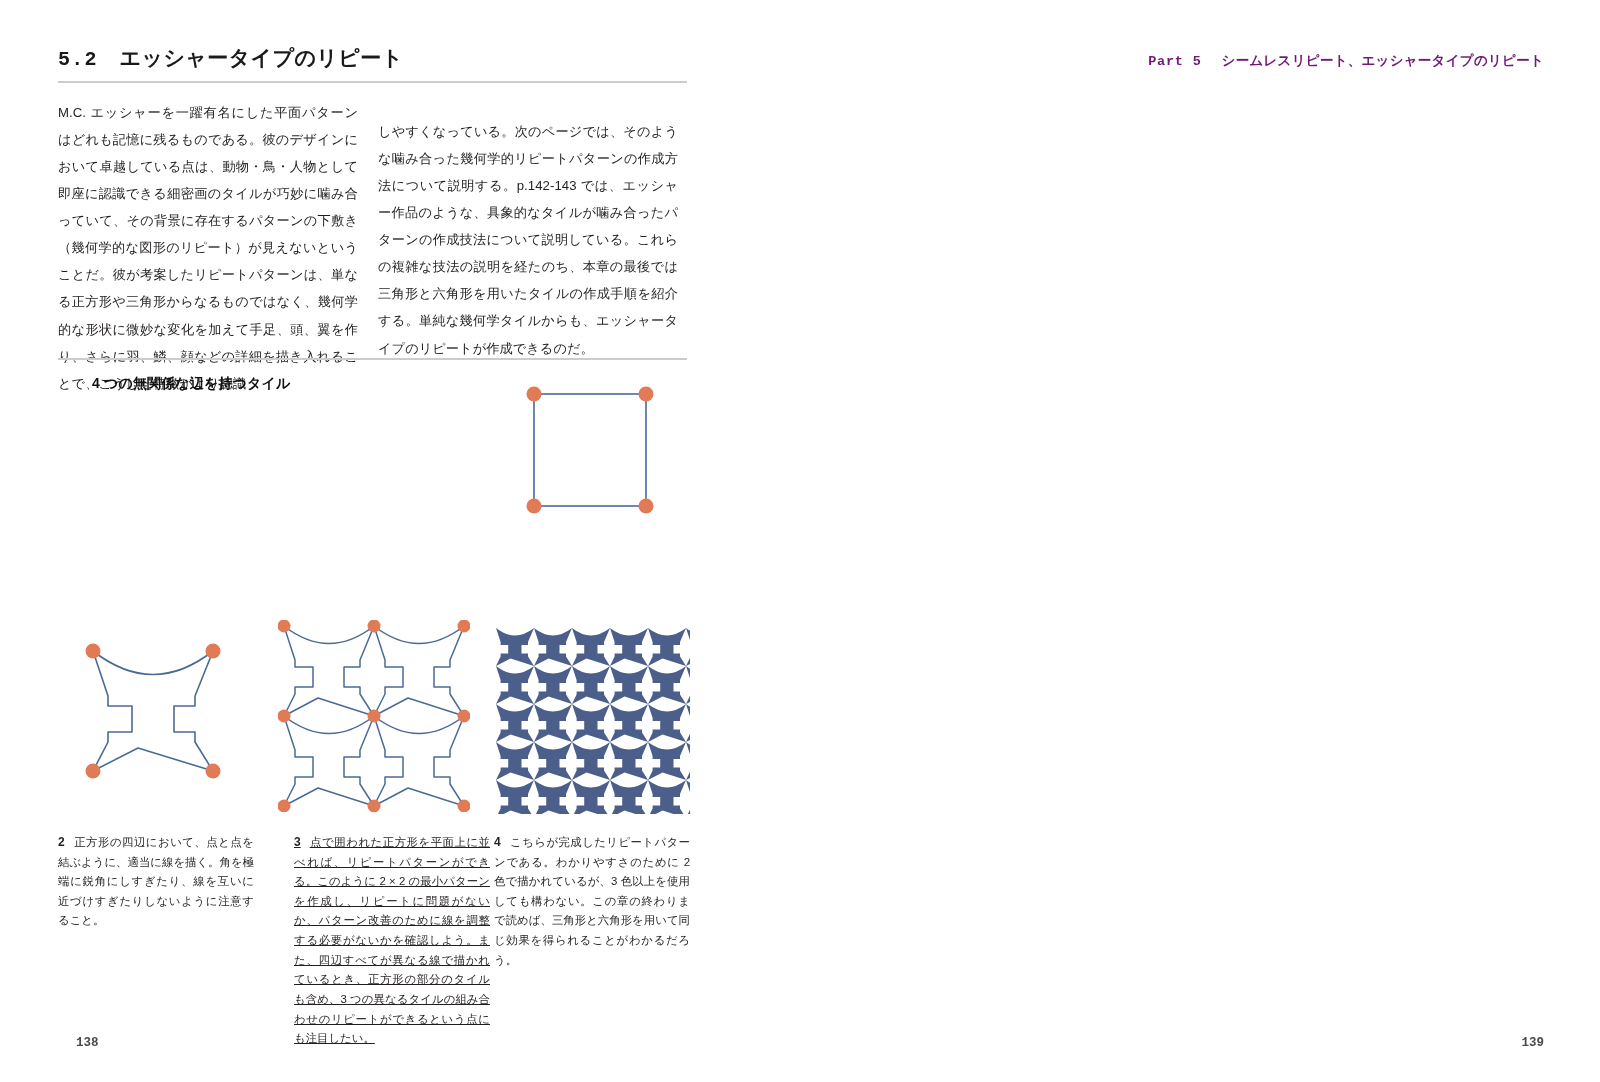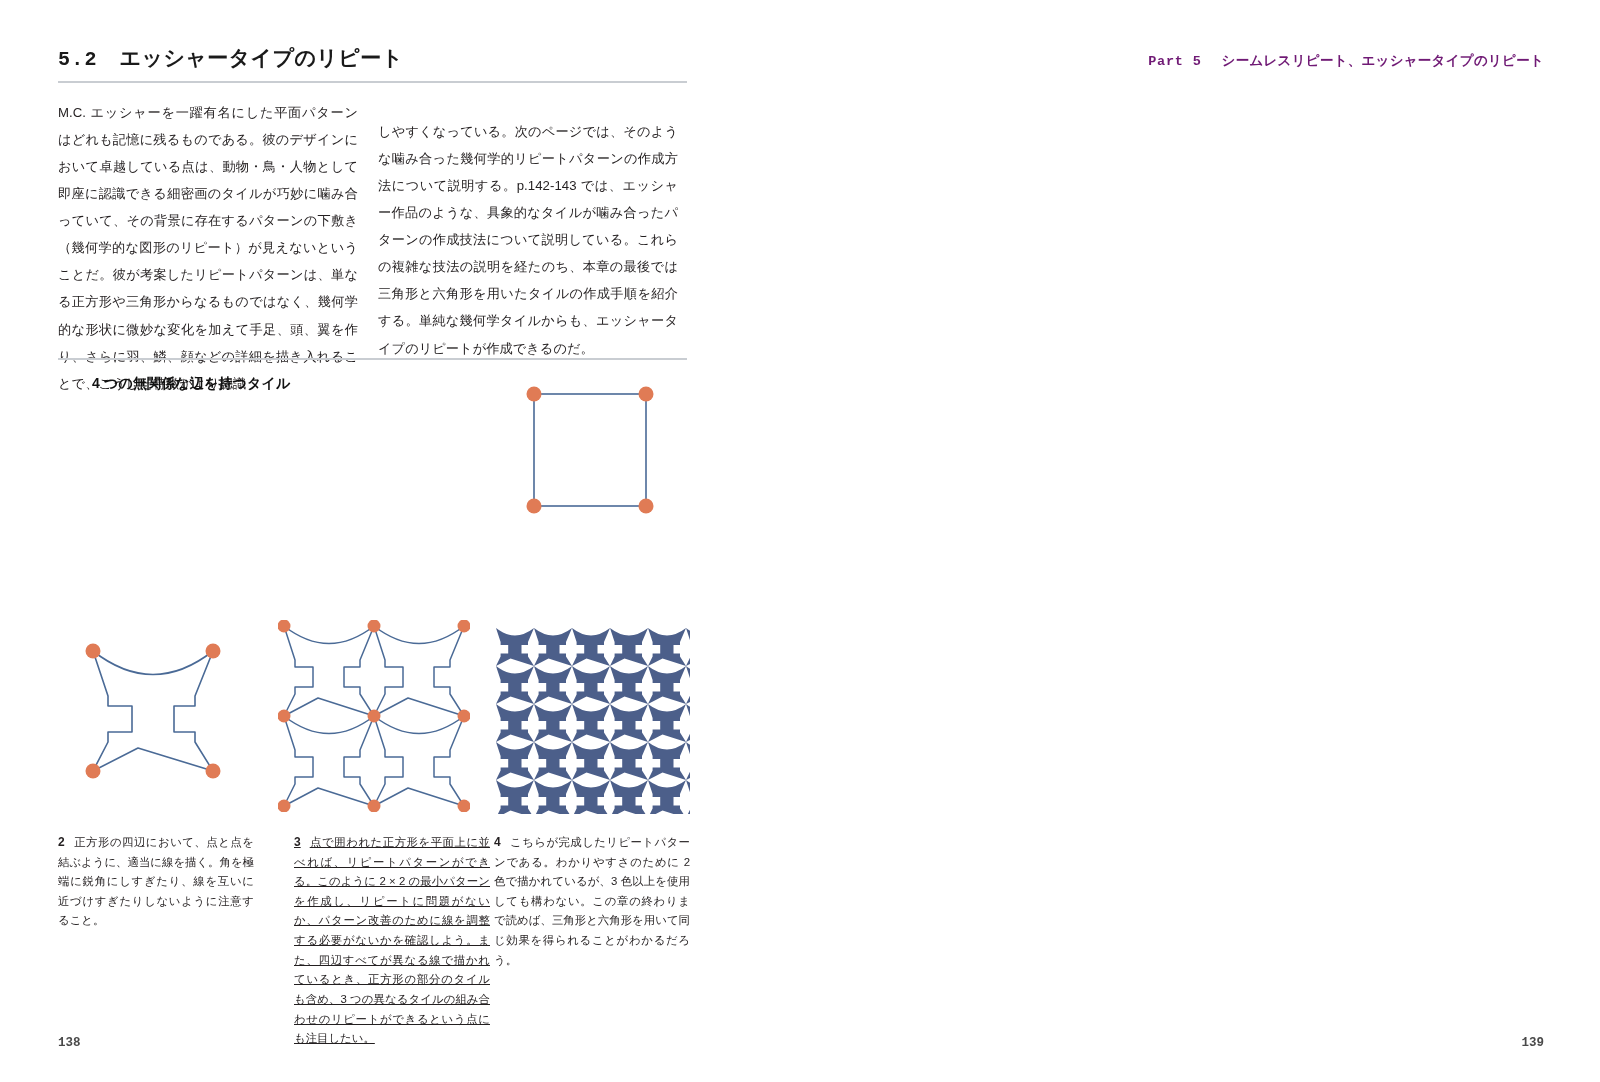--- a/index.html
+++ b/index.html
@@ -71,21 +71,21 @@
   .running-head .rh-title { margin-left: 20px; letter-spacing: 0.02em; }
 
   .folio {
     position: absolute;
     bottom: 32px;
     font-size: 12.5px;
     font-weight: bold;
     color: #4a4a4a;
     font-family: "Liberation Mono", "DejaVu Sans Mono", monospace;
   }
-  .folio-left  { left: 58px; }
+  .folio-left  { left: 76px; }
   .folio-right { right: 56px; }
 
   
   .body-col {
     position: absolute;
     font-size: 13.2px;
     line-height: 2.05;
     text-align: justify;
     color: #231f20;
     letter-spacing: 0.005em;

